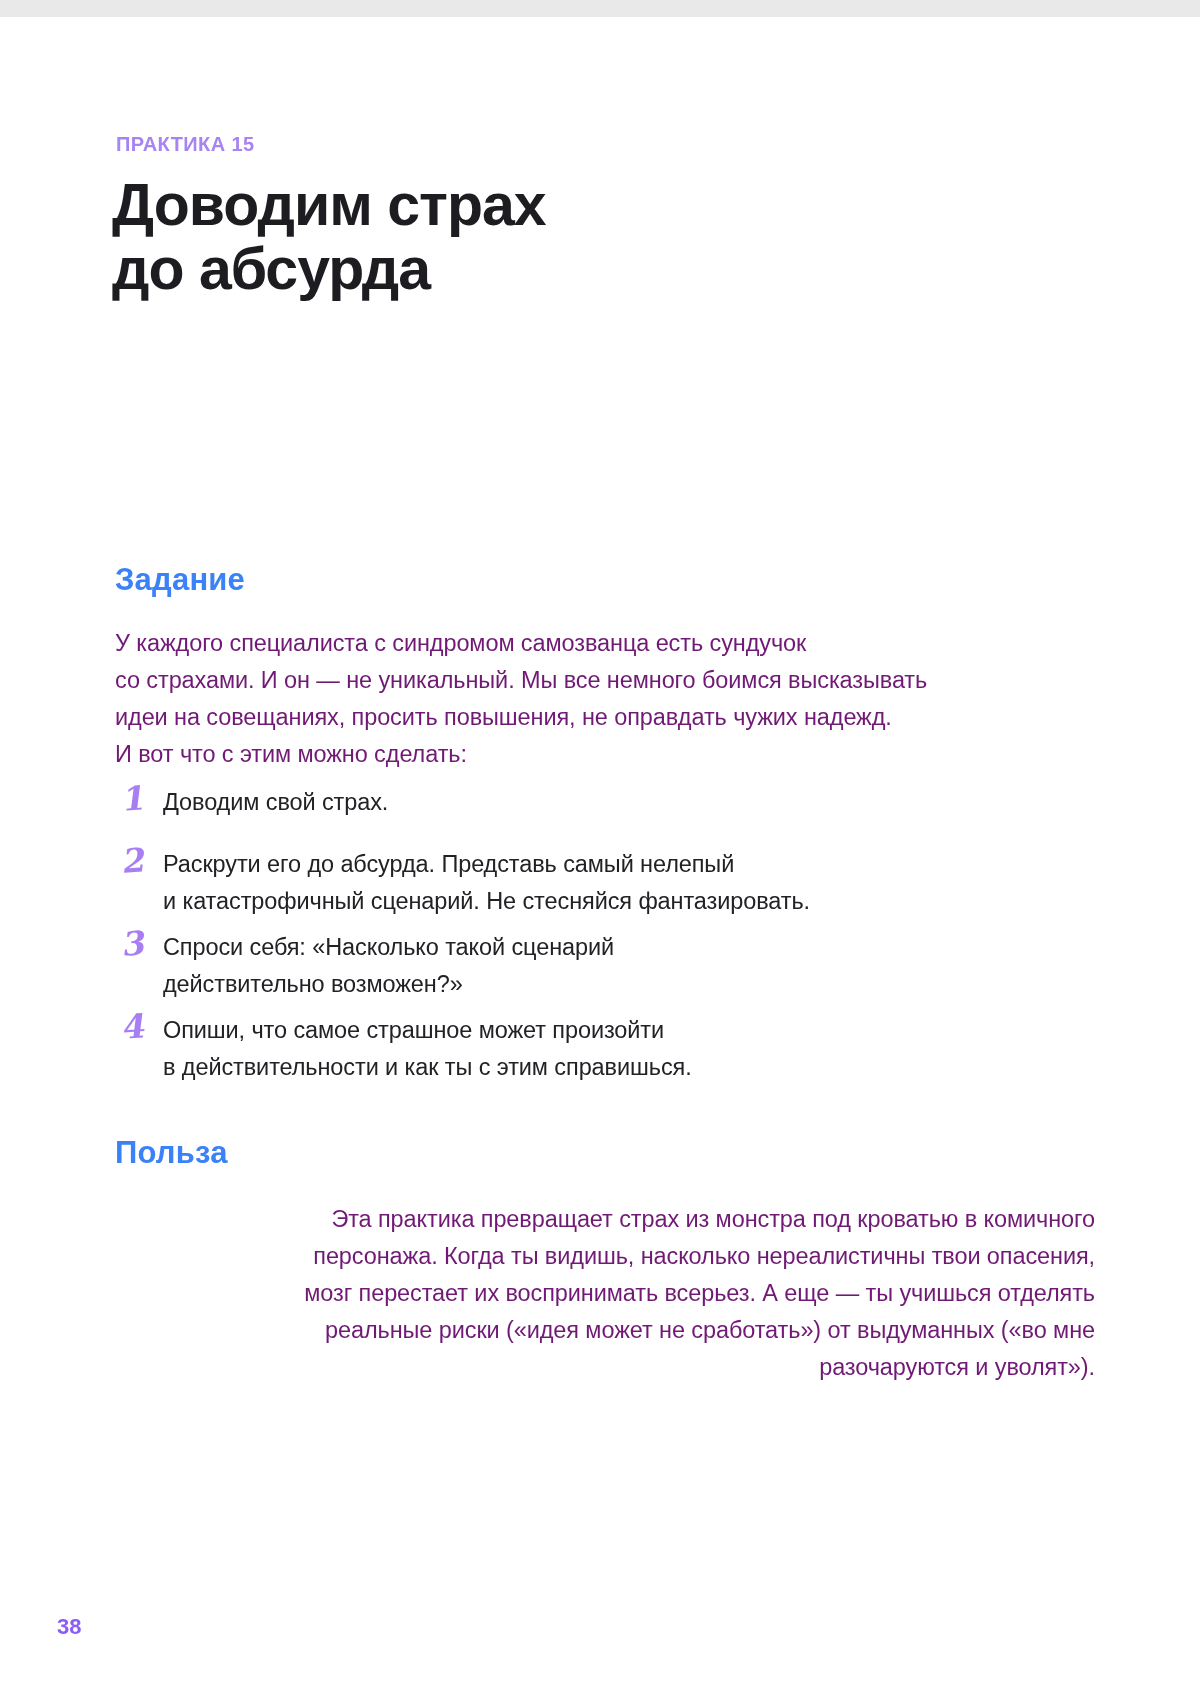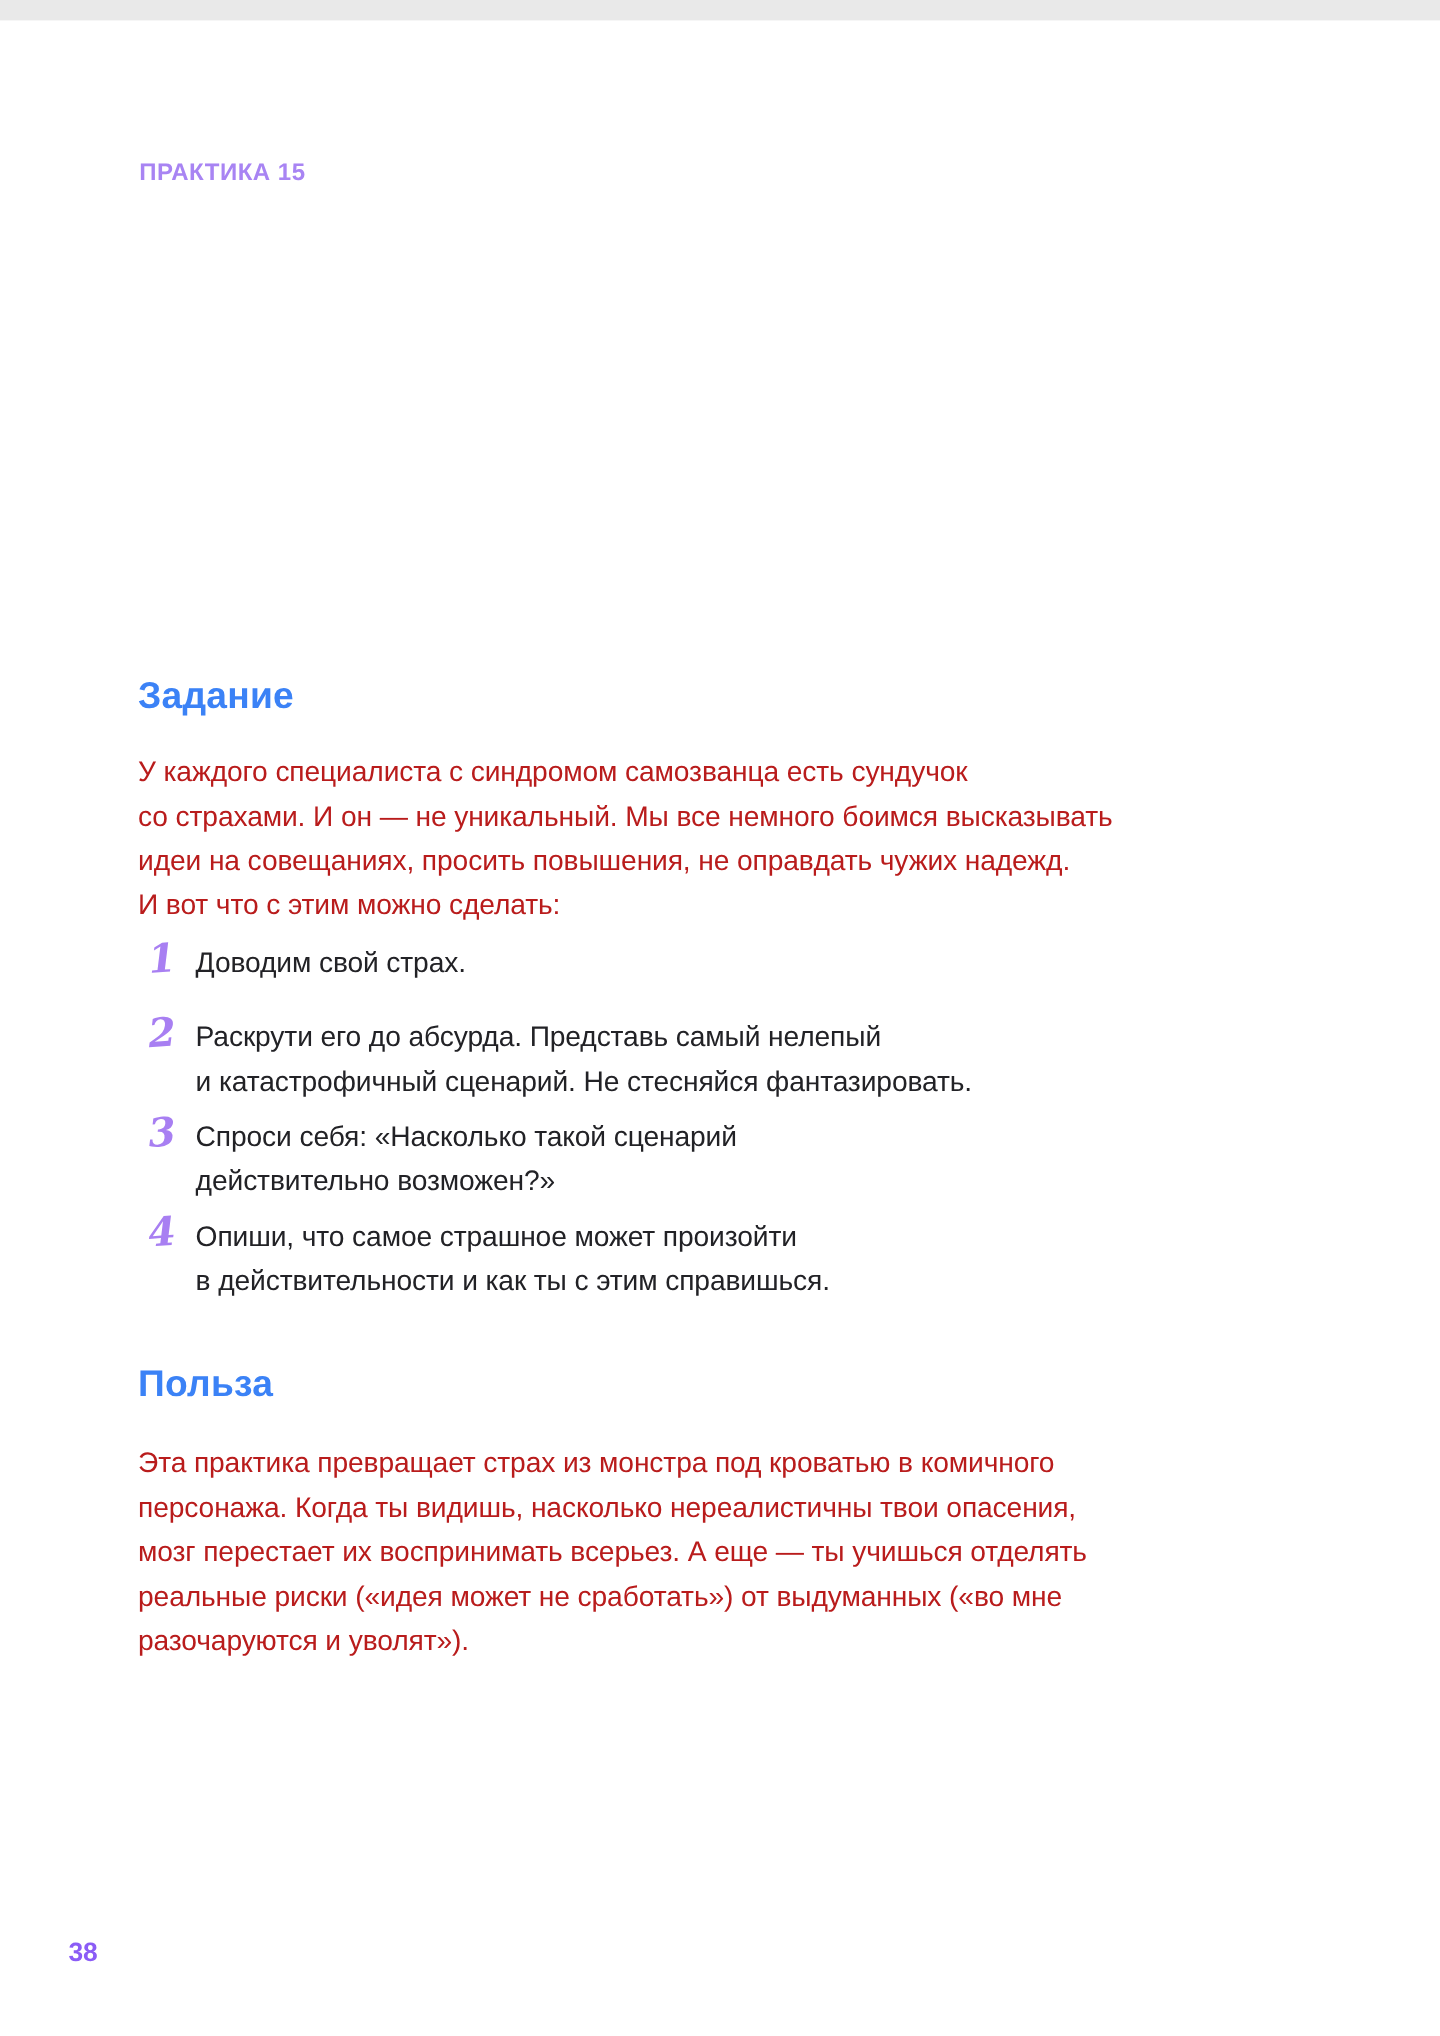--- a/index.html
+++ b/index.html
@@ -58,26 +58,26 @@
     color: #3b82f6;
   }
   #task-heading { top: 545px; }
   #benefit-heading { top: 1118px; }
   .body-text {
     position: absolute;
     left: 115px;
     width: 980px;
     font-size: 23.5px;
     line-height: 37px;
-    color: #b91c1c;
+    color: #701a75;
     white-space: pre-line;
     letter-spacing: -0.1px;
   }
   #task-intro { top: 608px; }
-  #benefit-body { top: 1184px; }
+  #benefit-body { top: 1184px; text-align: right; }
   .step {
     position: absolute;
     left: 118px;
     width: 940px;
   }
   #step-1 { top: 767px; }
   #step-2 { top: 829px; }
   #step-3 { top: 912px; }
   #step-4 { top: 995px; }
   .step-num {
@@ -110,20 +110,22 @@
     color: #8b5cf6;
   }
 </style>
 </head>
 <body>
 
 <div class="page">
 
   <div class="practice-label">ПРАКТИКА 15</div>
 
+  <h1 class="page-title" style="margin:0; font-weight:bold;">Доводим страх
+до абсурда</h1>
 
 
   <h2 id="task-heading" class="section-heading" style="margin:0;">Задание</h2>
 
   <p id="task-intro" class="body-text" style="margin:0;">У каждого специалиста с синдромом самозванца есть сундучок
 со страхами. И он — не уникальный. Мы все немного боимся высказывать
 идеи на совещаниях, просить повышения, не оправдать чужих надежд.
 И вот что с этим можно сделать:</p>
 
   <div id="step-1" class="step">

